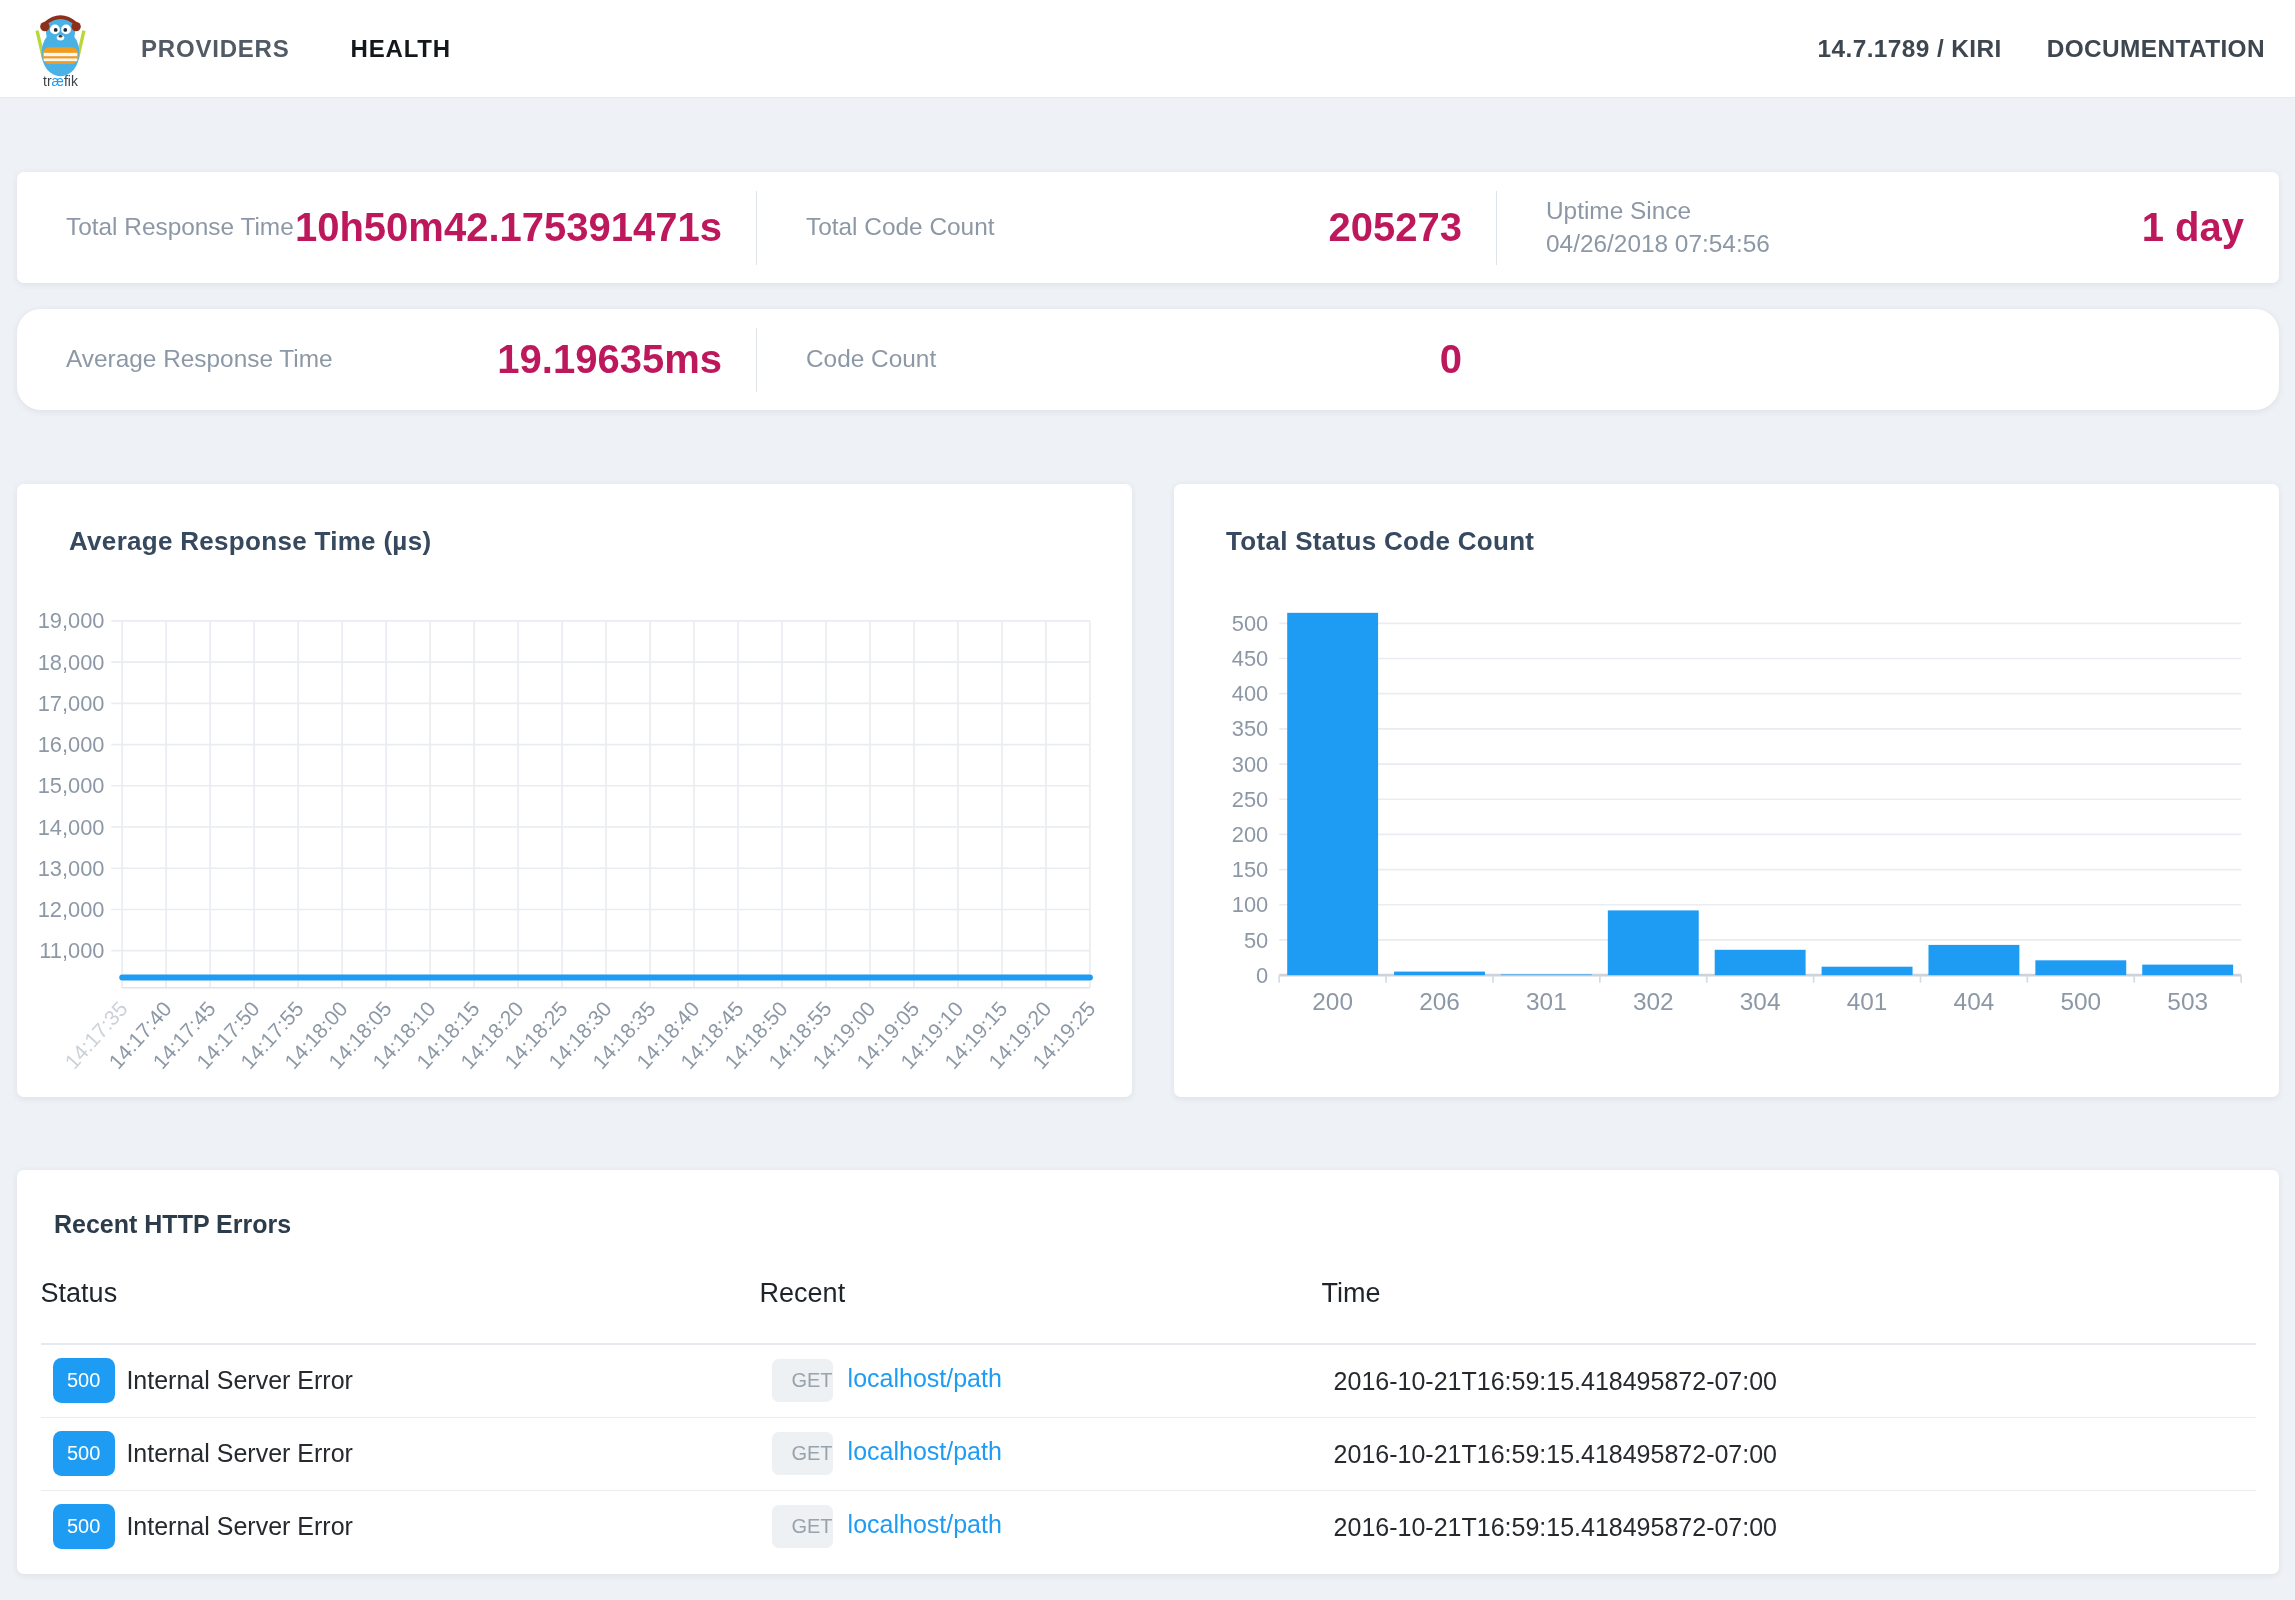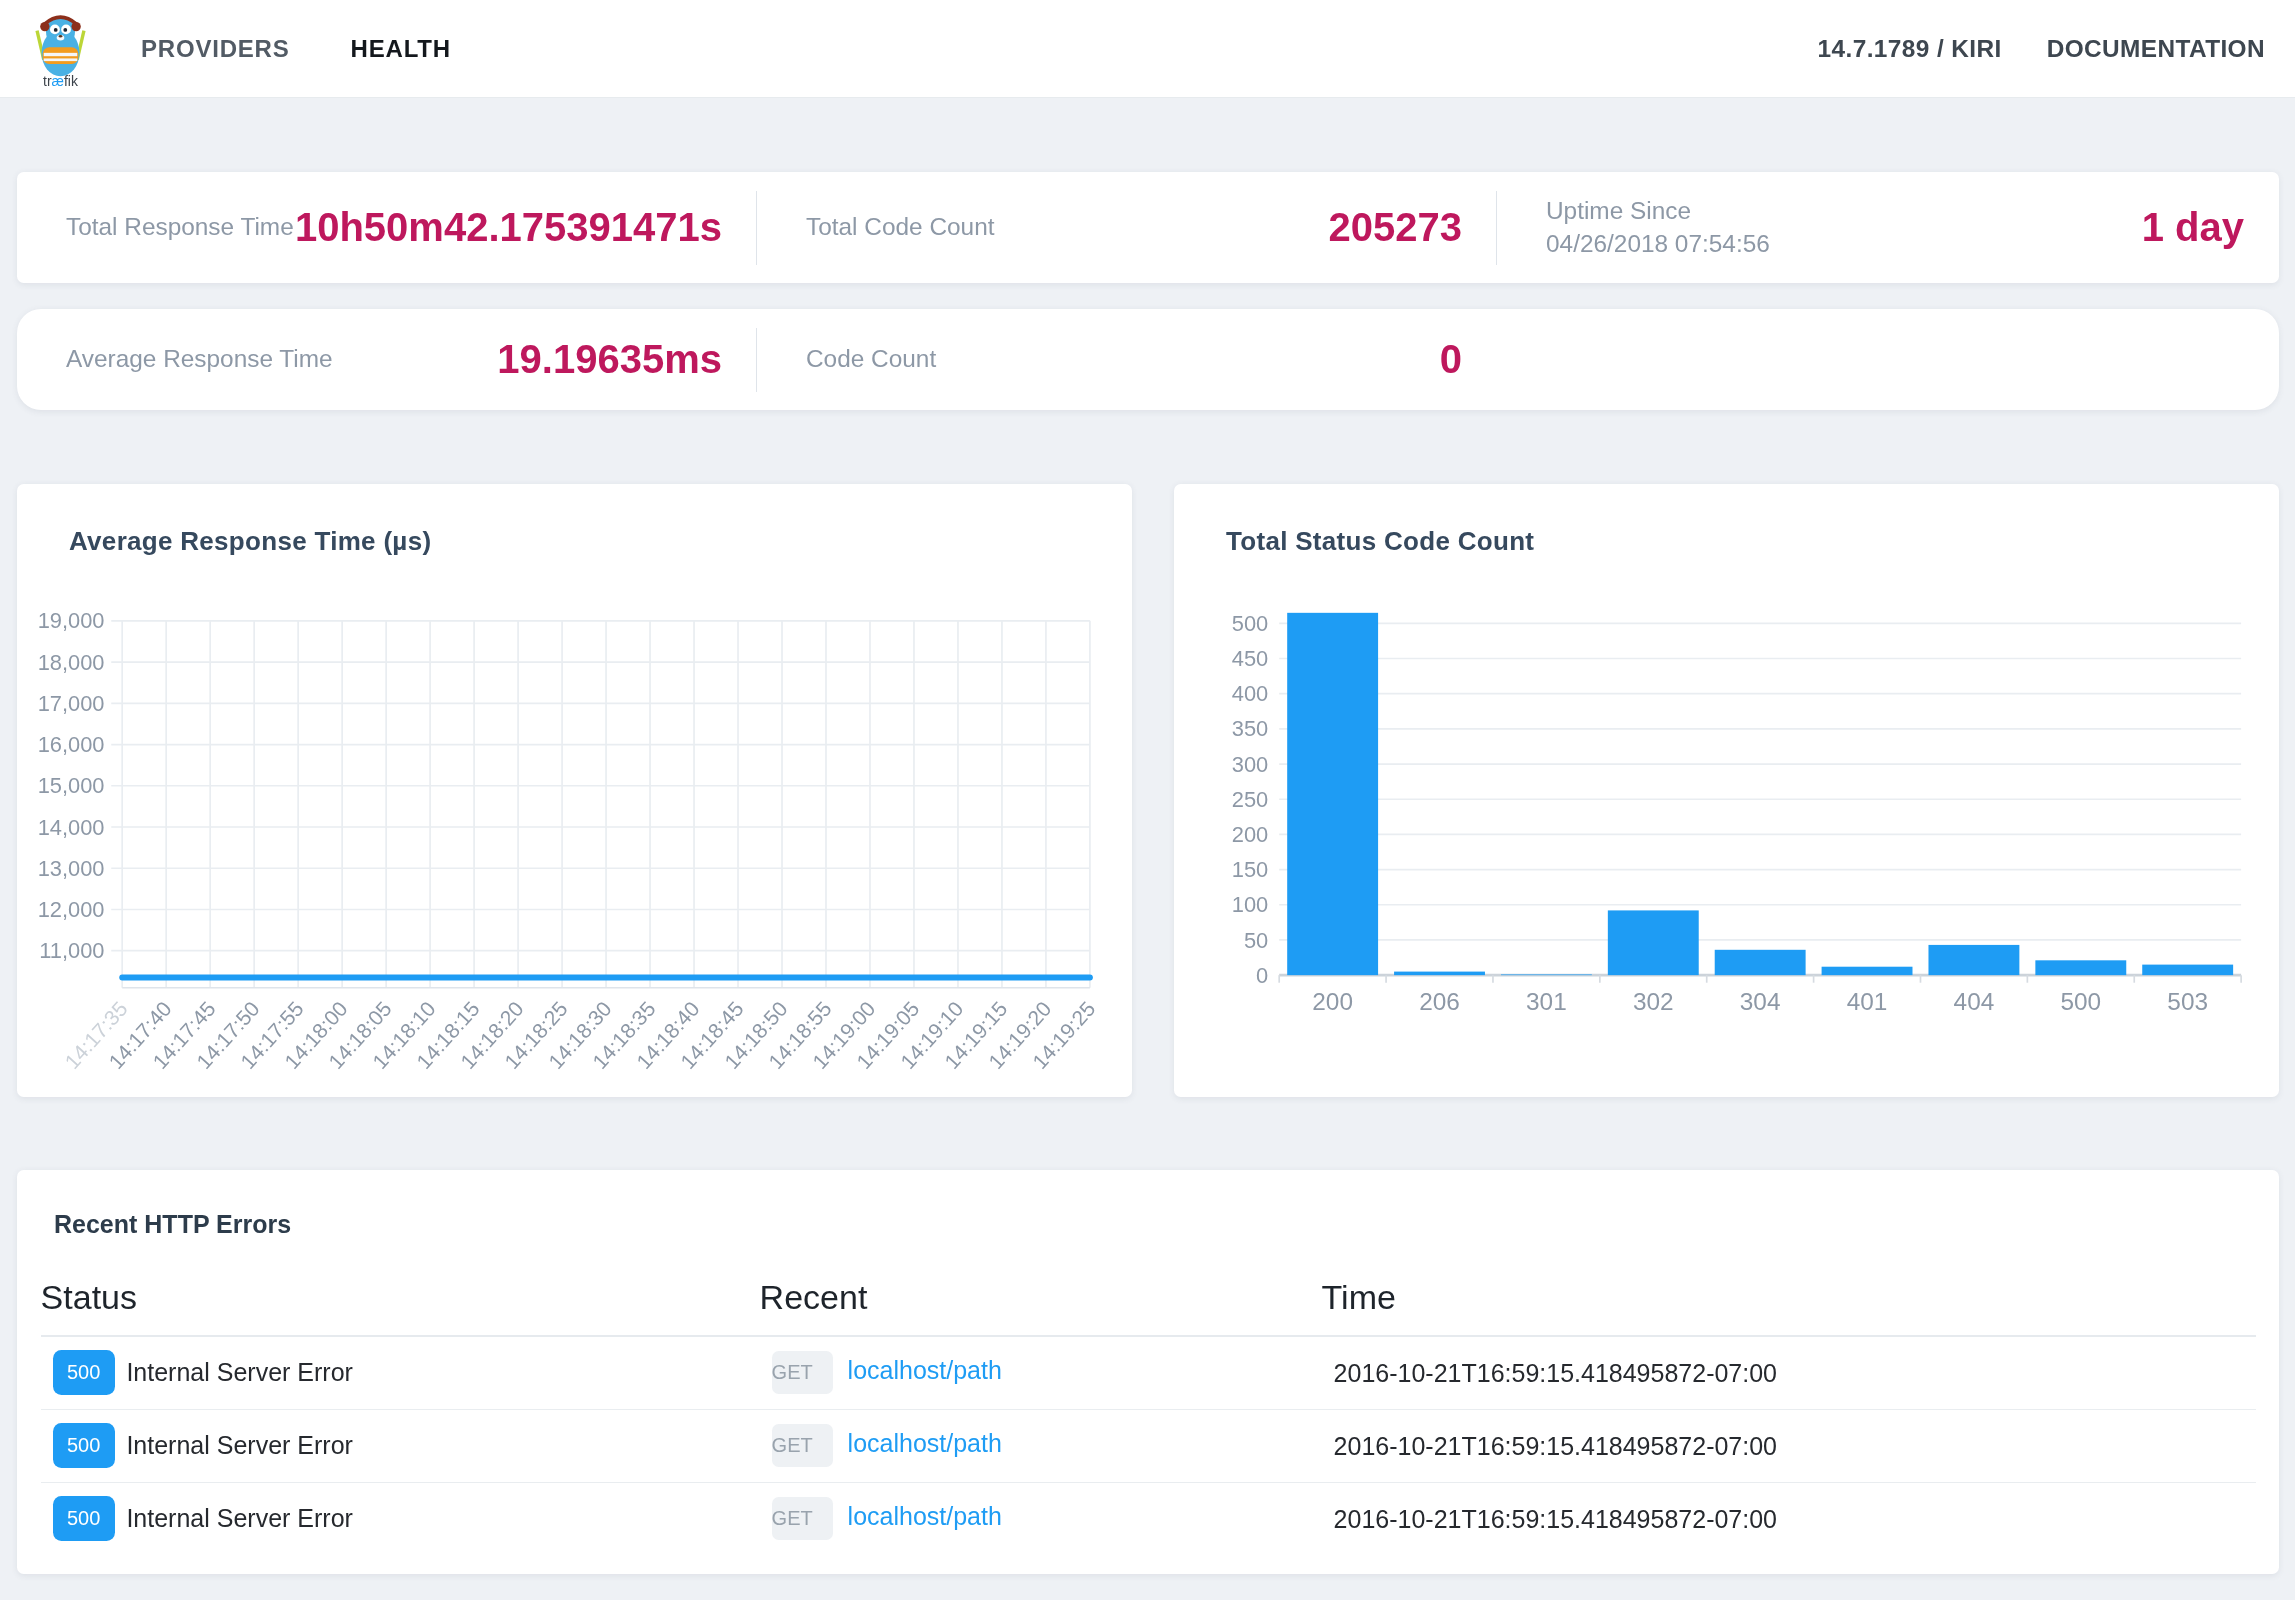--- a/index.html
+++ b/index.html
@@ -59,36 +59,36 @@
   .chart-svg { position:absolute; left:0; top:108px; }
 
   
   #errors-card { left:17px; top:1170px; width:2262px; height:404px; padding:0 23.6px; }
   .table-title {
     position:absolute; left:37px; top:40px;
     font-size:25px; font-weight:bold; color:#2d3c4b;
   }
   table.errors { position:absolute; left:23.6px; top:93px; width:2215px; border-collapse:collapse; }
   table.errors th {
-    text-align:left; font-weight:normal; font-size:34px; color:#1e242b;
-    padding:15px 0 18px 0;
+    text-align:left; font-weight:normal; font-size:27px; color:#1e242b;
+    padding:15px 0 34px 0;
   }
   table.errors td { padding:12px; height:73px; vertical-align:middle; font-size:25px; color:#26292e; }
   table.errors tbody tr { border-top:0.8px solid #e9edf0; }
   table.errors tbody tr:first-child { border-top:2.5px solid #e6eaee; }
   .col-status { width:719px; }
   .col-request { width:562px; }
   .status-badge {
     display:inline-block; background:#1e9cf4; color:#fff;
     font-size:20px; min-width:62px; text-align:center;
     padding:11px 0; border-radius:8.4px; margin-right:11.8px; vertical-align:middle;
   }
   .method-badge {
     display:inline-block; background:#eef1f4; color:#99a3ad;
-    font-size:20px; min-width:61px; text-align:left;
+    font-size:20px; min-width:61px; text-align:right;
     padding:10px 0; border-radius:6.7px; margin-right:15px; vertical-align:middle;
   }
   .req-link { color:#1e9cf4; text-decoration:none; cursor:pointer; }
   .status-text, .time-text { vertical-align:middle; }
 </style>
 </head>
 <body>
 
 <div class="header">
   <div class="logo-wrap">

